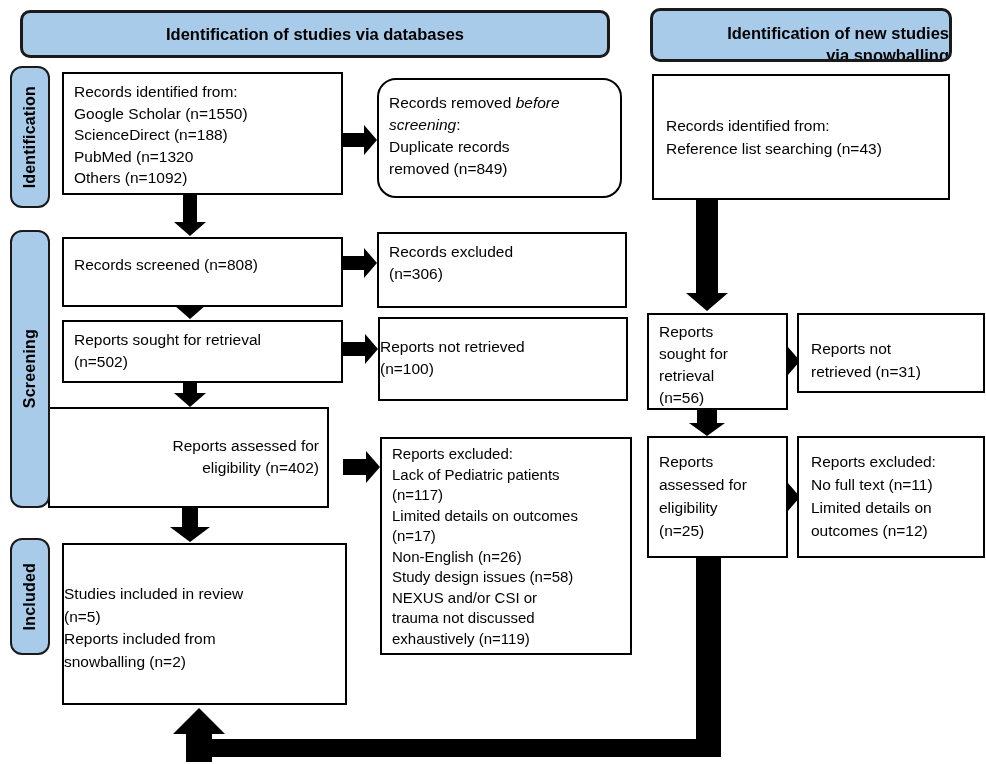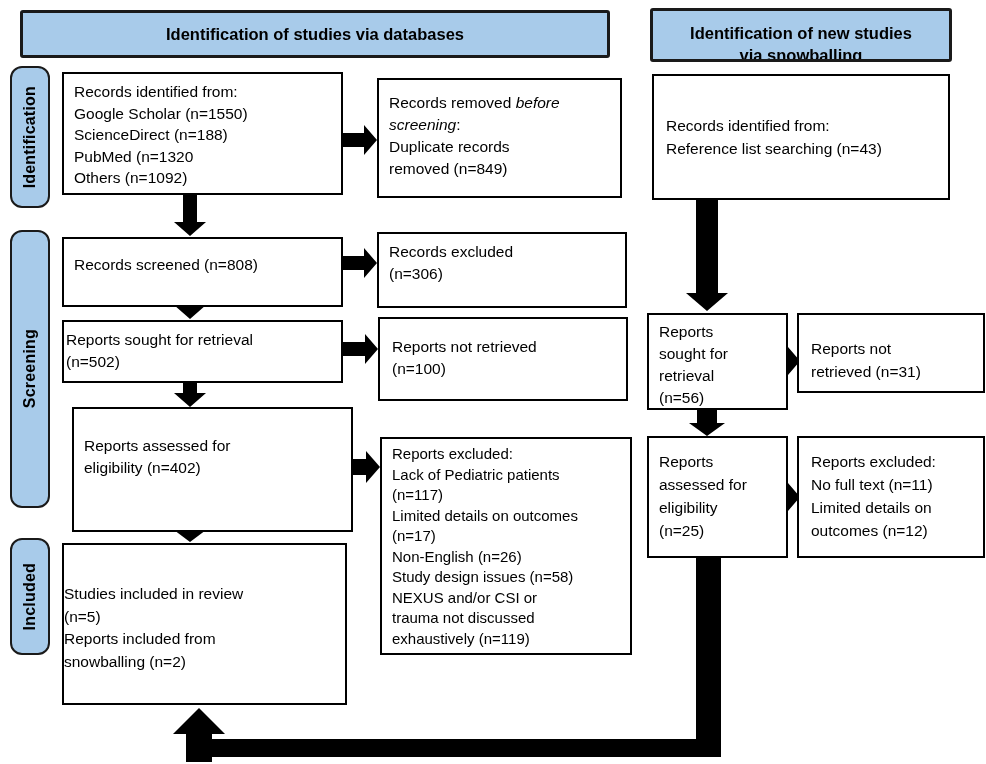--- a/index.html
+++ b/index.html
@@ -5,21 +5,21 @@
   html,body{margin:0;padding:0;background:#fff;}
   #canvas{
     position:relative;width:986px;height:764px;background:#fff;
     font-family:"Liberation Sans",sans-serif;color:var(--c-text,#000);
     overflow:hidden;
   }
   .hdr{
     position:absolute;z-index:3;box-sizing:border-box;
     background:var(--c-stage_fill,#A8CBEA);
     border:3px solid var(--c-stage_border,#1A1A1A);
-    border-radius:3px;font-weight:bold;font-size:16.5px;line-height:22px;
+    border-radius:10px;font-weight:bold;font-size:16.5px;line-height:22px;
     display:flex;flex-direction:column;align-items:center;justify-content:center;
     text-align:center;overflow:hidden;
   }
   .hdr.clip{justify-content:flex-start;padding-top:11px;}
   .stage{
     position:absolute;z-index:3;box-sizing:border-box;
     background:var(--c-stage_fill,#A8CBEA);
     border:2.5px solid var(--c-stage_border,#1A1A1A);
     border-radius:12px;display:flex;align-items:center;justify-content:center;
   }
@@ -60,21 +60,21 @@
 
     <rect x="696" y="557" width="25" height="200"></rect>
     <rect x="186" y="739" width="535" height="18"></rect>
     <rect x="186" y="731" width="26" height="31"></rect>
     <polygon points="199,708 173,734 225,734"></polygon>
   </svg>
 
   <div class="hdr" style="left:20px;top:10px;width:590px;height:48px;">
     <div>Identification of studies via databases</div>
   </div>
-  <div class="hdr clip" style="left:650px;top:8px;width:302px;height:54px;">
+  <div class="hdr clip" style="left:650px;top:8px;width:302px;height:54px;align-items:flex-end;">
       <div class="ln">Identification of new studies</div>
       <div class="ln">via snowballing</div>
     </div>
 
   <div class="stage" style="left:10px;top:66px;width:40px;height:142px;">
     <span>Identification</span>
   </div>
   <div class="stage" style="left:10px;top:230px;width:40px;height:278px;">
     <span>Screening</span>
   </div>
@@ -87,50 +87,50 @@
       <div class="ln">Google Scholar (n=1550)</div>
       <div class="ln">ScienceDirect (n=188)</div>
       <div class="ln">PubMed (n=1320</div>
       <div class="ln">Others (n=1092)</div>
     </div>
 
   <div class="box" style="left:62px;top:237px;width:281px;height:70px;padding:15px 8px 0 10px;">
       <div class="ln">Records screened (n=808)</div>
     </div>
 
-  <div class="box" style="left:62px;top:320px;width:281px;height:63px;padding:7px 8px 0 2px;">
+  <div class="box" style="left:62px;top:320px;width:281px;height:63px;padding:7px 8px 0 10px;">
       <div class="ln">Reports sought for retrieval</div>
       <div class="ln">(n=502)</div>
     </div>
 
-  <div class="box" style="left:72px;top:407px;width:281px;height:125px;padding:26px 8px 0 10px;">
+  <div class="box" style="left:48px;top:407px;width:281px;height:101px;padding:26px 8px 0 10px;text-align:right;">
       <div class="ln">Reports assessed for</div>
       <div class="ln">eligibility (n=402)</div>
     </div>
 
   <div class="box" style="left:62px;top:543px;width:285px;height:162px;padding:38px 8px 0 0;line-height:22.5px;">
       <div class="ln">Studies included in review</div>
       <div class="ln">(n=5)</div>
       <div class="ln">Reports included from</div>
       <div class="ln">snowballing (n=2)</div>
     </div>
 
-  <div class="box" style="left:377px;top:78px;width:245px;height:120px;padding:12px 6px 0 10px;">
+  <div class="box" style="left:377px;top:78px;width:245px;height:120px;padding:12px 6px 0 10px;border-radius:19px;">
       <div class="ln"><span>Records removed </span><i>before</i></div>
       <div class="ln"><i>screening</i><span>:</span></div>
       <div class="ln"><span>Duplicate records</span></div>
       <div class="ln"><span>removed (n=849)</span></div>
     </div>
 
   <div class="box" style="left:377px;top:232px;width:250px;height:76px;padding:7px 6px 0 10px;">
       <div class="ln">Records excluded</div>
       <div class="ln">(n=306)</div>
     </div>
 
-  <div class="box" style="left:378px;top:317px;width:250px;height:84px;padding:17px 6px 0 12px;">
+  <div class="box" style="left:378px;top:317px;width:250px;height:84px;padding:17px 6px 0 0;">
       <div class="ln">Reports not retrieved</div>
       <div class="ln">(n=100)</div>
     </div>
 
   <div class="box" style="left:380px;top:437px;width:252px;height:218px;padding:5px 4px 0 10px;font-size:15px;line-height:20.5px;">
       <div class="ln">Reports excluded:</div>
       <div class="ln">Lack of Pediatric patients</div>
       <div class="ln">(n=117)</div>
       <div class="ln">Limited details on outcomes</div>
       <div class="ln">(n=17)</div>

